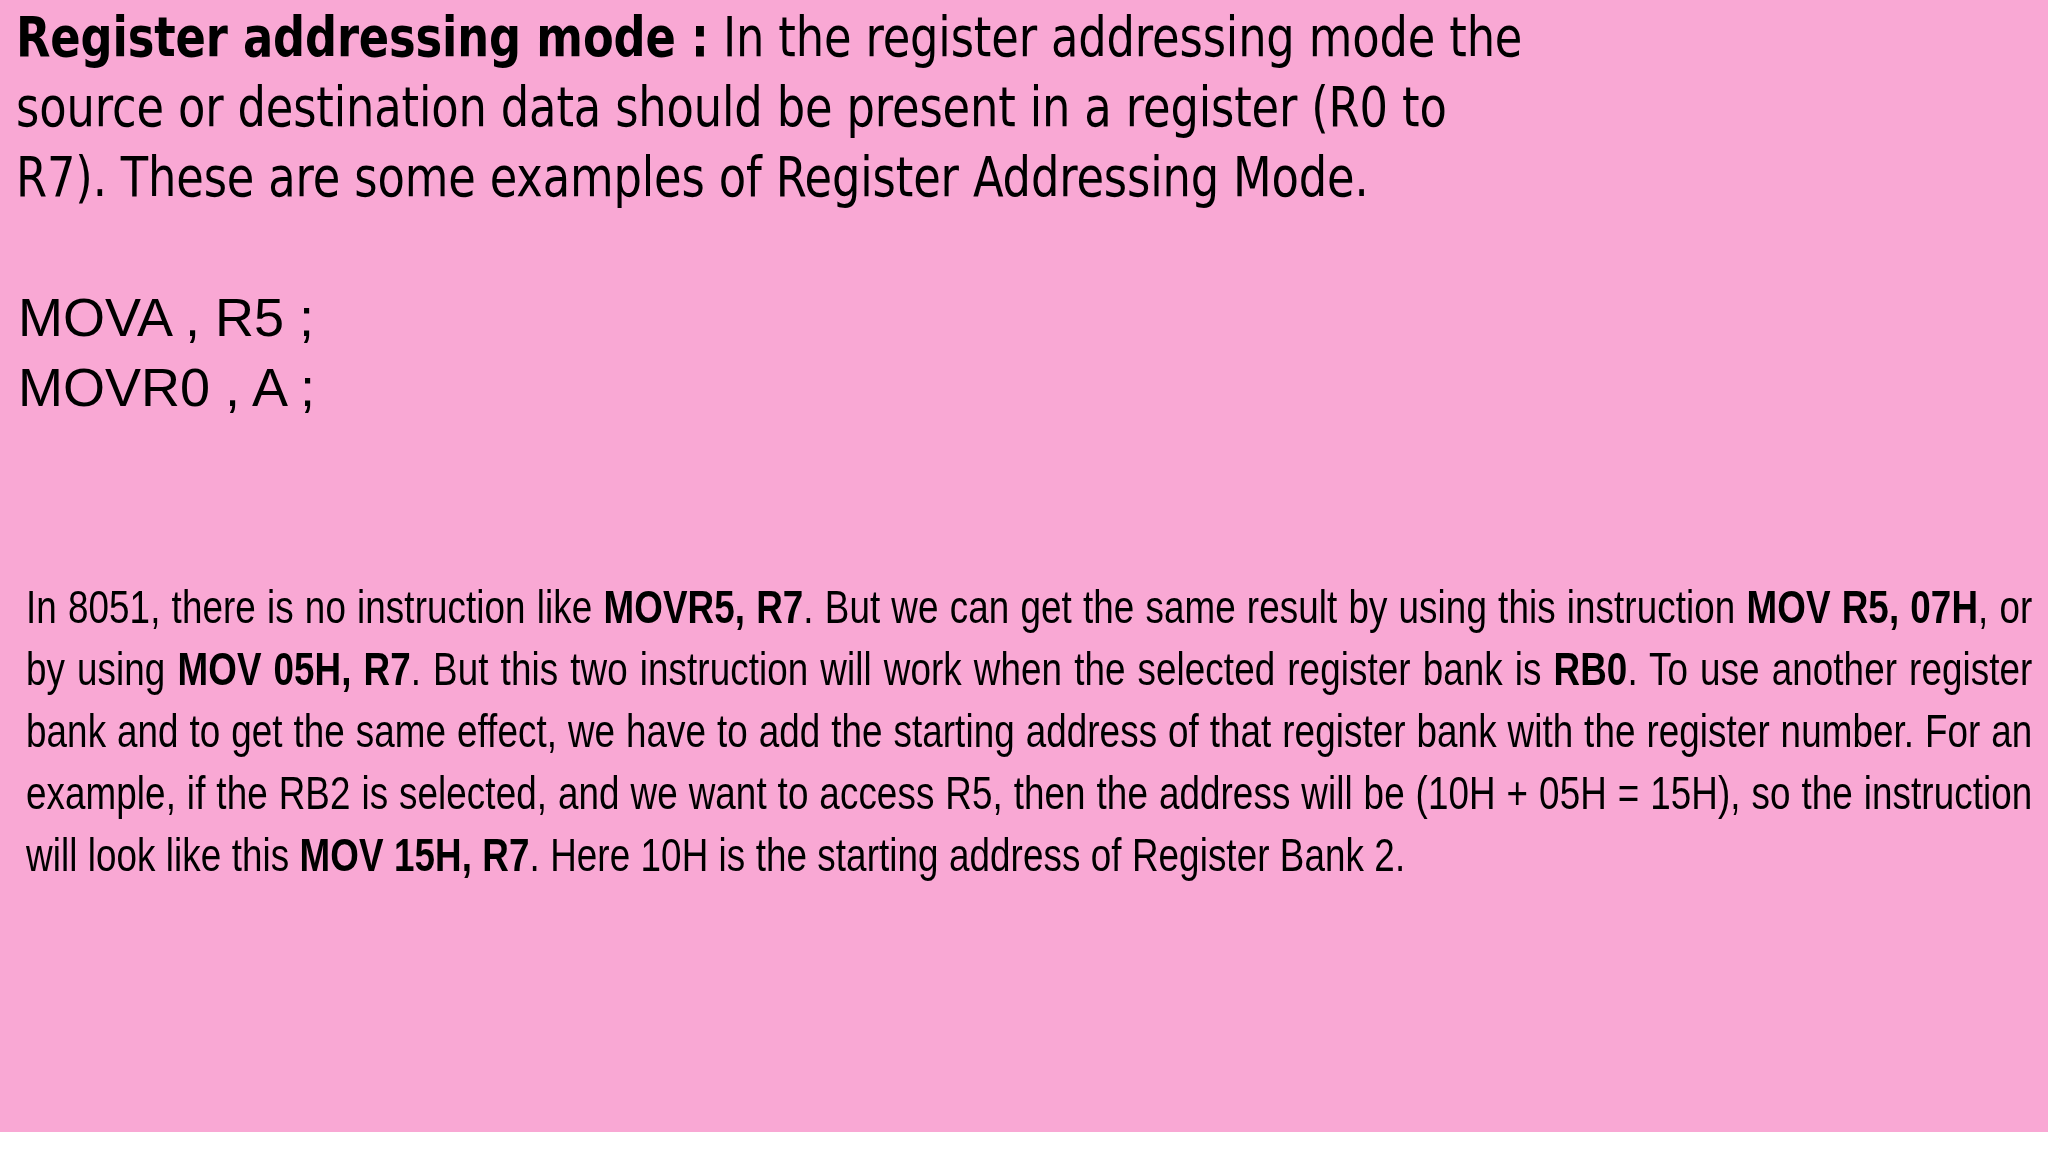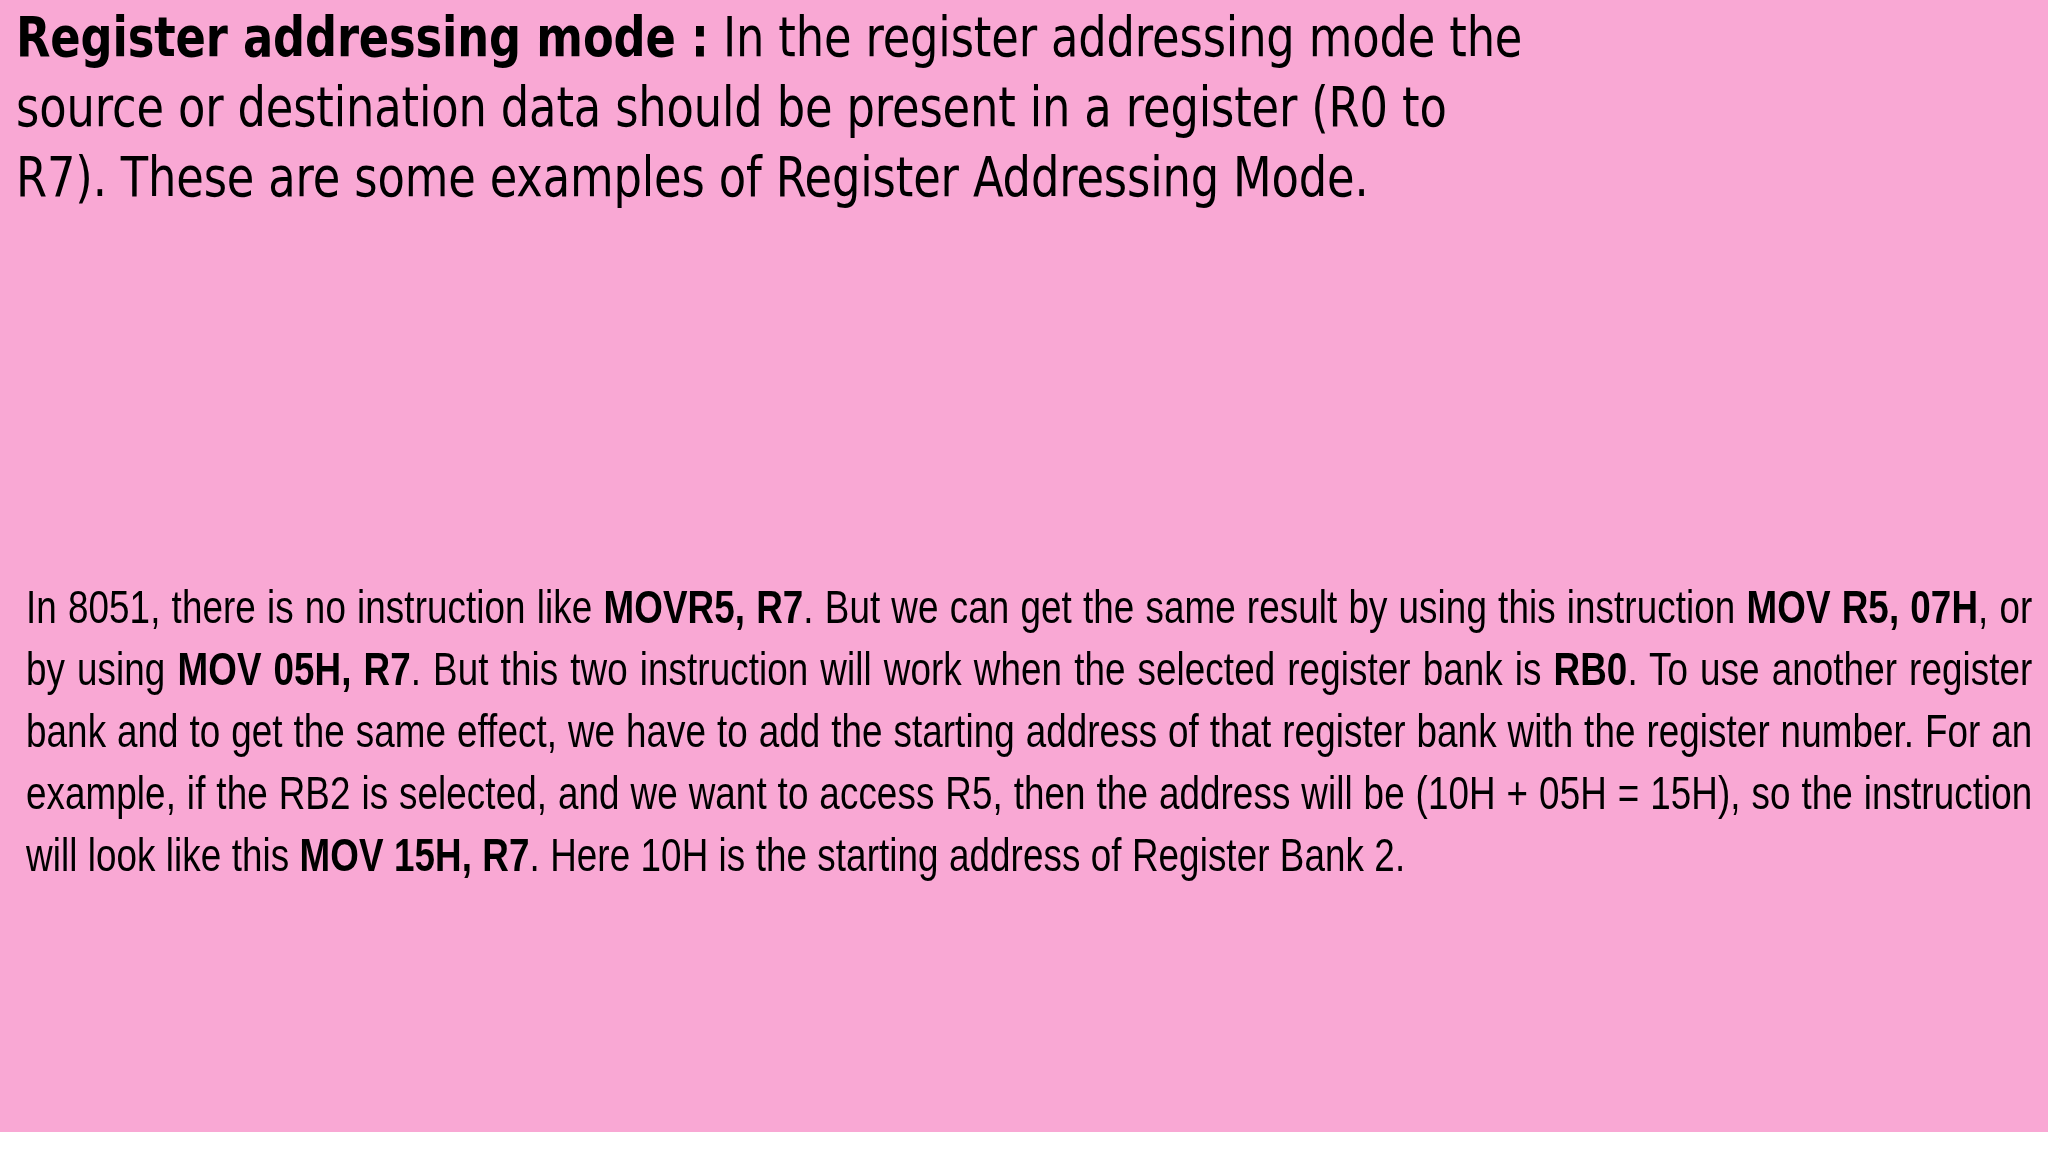--- a/index.html
+++ b/index.html
@@ -94,19 +94,21 @@
     </div>
     <div class="intro-line">
       <span>source or destination data should be present in a register (R0 to</span>
     </div>
     <div class="intro-line">
       <span>R7). These are some examples of Register Addressing Mode.</span>
     </div>
   </div>
 
   <div class="code-block">
+    <div class="code-line">MOVA , R5 ;</div>
+    <div class="code-line">MOVR0 , A ;</div>
   </div>
 
   <div class="body-block">
     <p class="body-para"><span>In 8051, there is no instruction like </span><b>MOVR5, R7</b><span>. But we can get the same result by using this instruction </span><b>MOV R5, 07H</b><span>, or by using </span><b>MOV 05H, R7</b><span>. But this two instruction will work when the selected register bank is </span><b>RB0</b><span>. To use another register bank and to get the same effect, we have to add the starting address of that register bank with the register number. For an example, if the RB2 is selected, and we want to access R5, then the address will be (10H + 05H = 15H), so the instruction will look like this </span><b>MOV 15H, R7</b><span>. Here 10H is the starting address of Register Bank 2.</span></p>
   </div>
 
 </div>
 
 </body></html>

